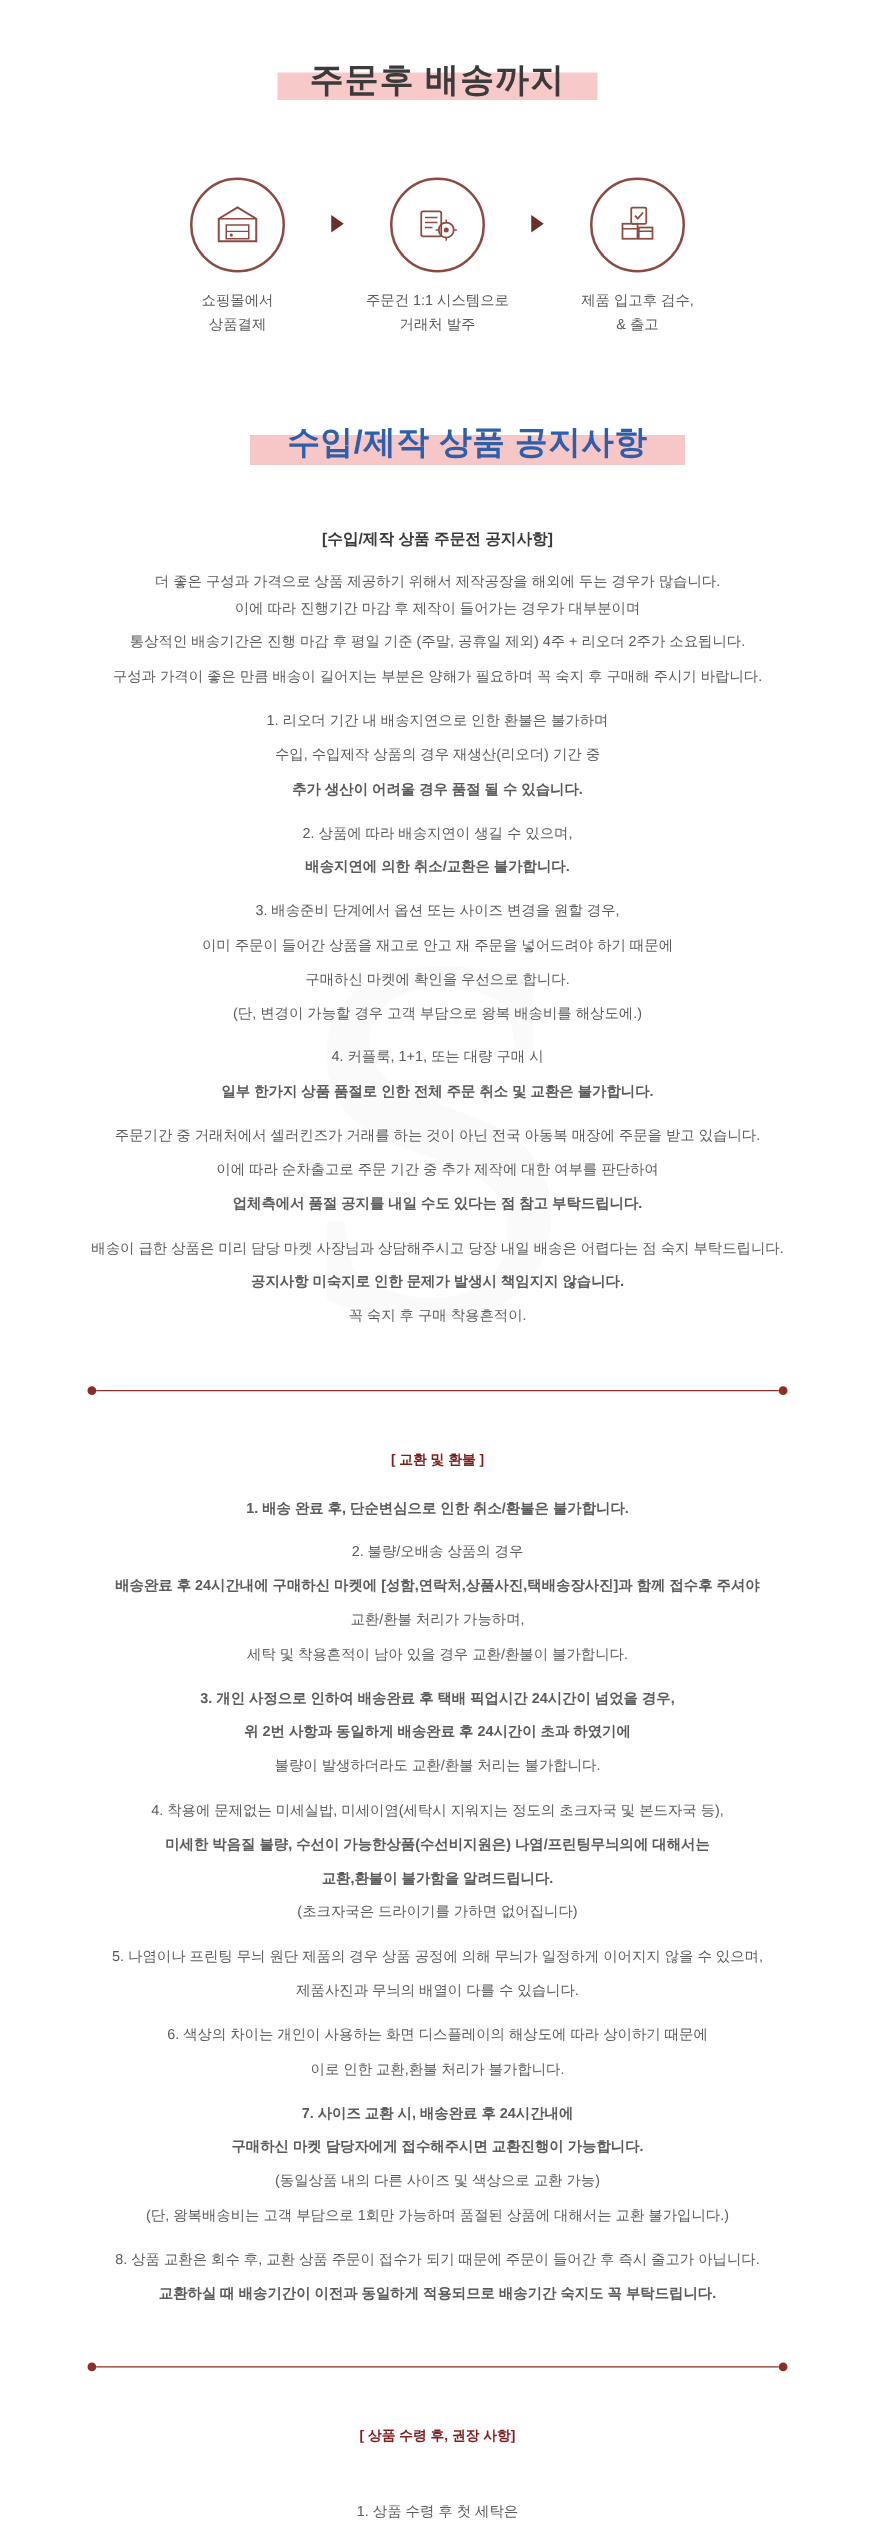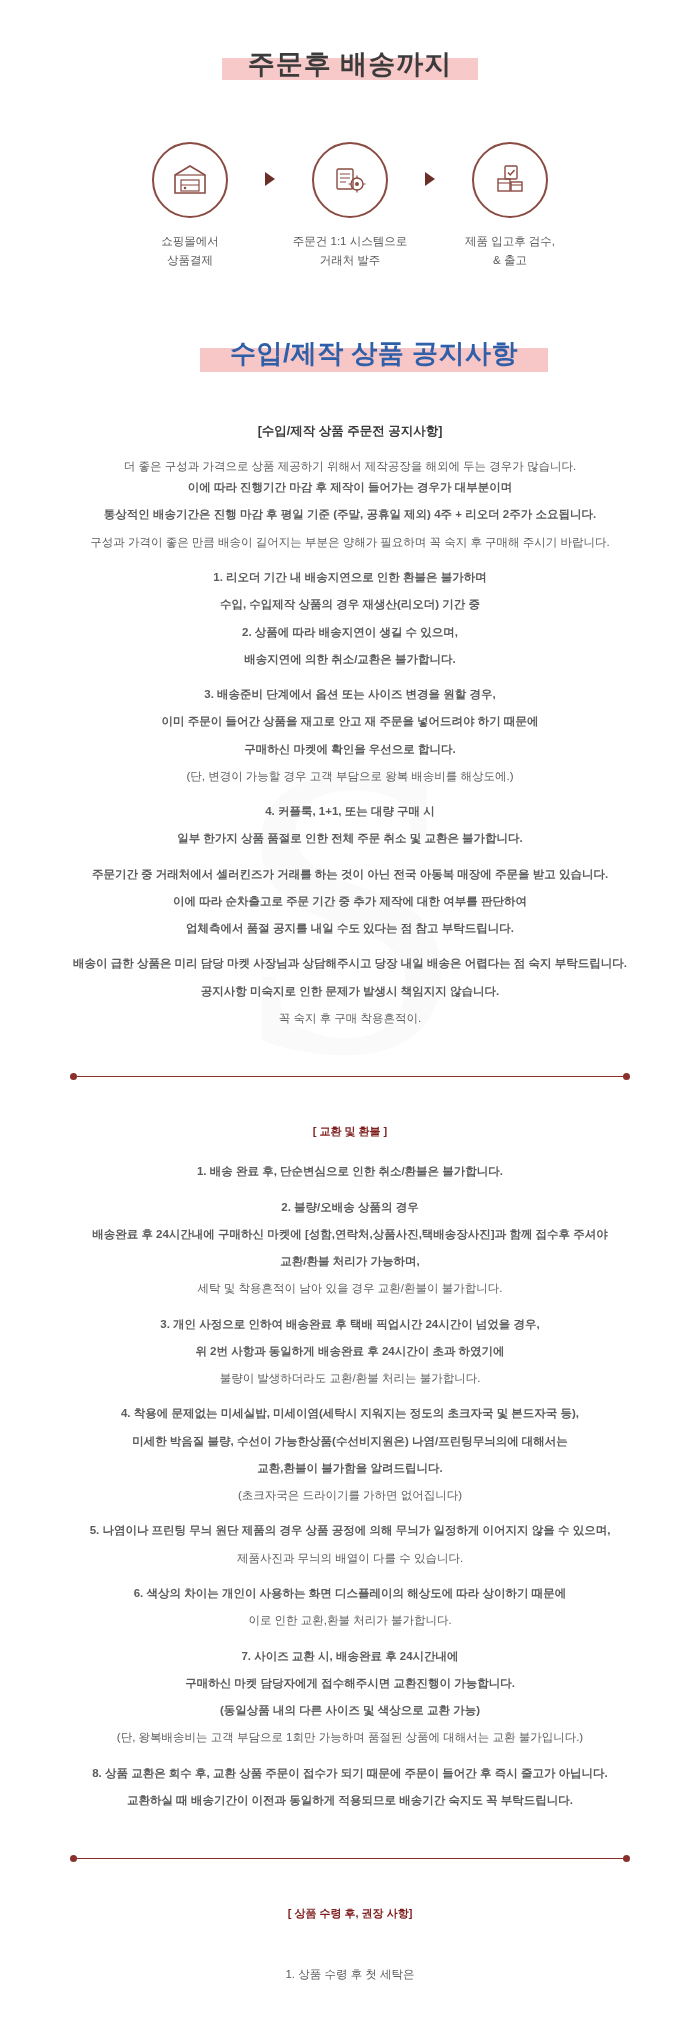--- a/index.html
+++ b/index.html
@@ -140,21 +140,21 @@
     color: #3a3a3a;
     margin: 46px 0 16px;
   }
   p.tx {
     font-size: 11.5px;
     line-height: 1.85;
     margin: 0 0 14px;
     color: #5b5b5b;
     white-space: pre-line;
   }
-  p.tx.tight { margin-bottom: 6px; font-weight: bold; }
+  p.tx.tight { margin-bottom: 6px; }
   .red { color: #e0352b; font-weight: bold; }
   .gap-lg { margin-top: 30px; }
   .gap-xl { margin-top: 40px; }
 
   
   .divider {
     display: flex;
     align-items: center;
     width: 560px;
     margin: 44px auto;
@@ -248,20 +248,21 @@
     <div class="block">
       <div class="sub-head">[수입/제작 상품 주문전 공지사항]</div>
 
       <p class="tx">더 좋은 구성과 가격으로 상품 제공하기 위해서 제작공장을 해외에 두는 경우가 많습니다.</p>
       <p class="tx tight" style="margin-top:-14px">이에 따라 진행기간 마감 후 제작이 들어가는 경우가 대부분이며</p>
       <p class="tx tight">통상적인 배송기간은 진행 마감 후 평일 기준 (주말, 공휴일 제외) 4주 + 리오더 2주가 소요됩니다.</p>
       <p class="tx">구성과 가격이 좋은 만큼 배송이 길어지는 부분은 양해가 필요하며 꼭 숙지 후 구매해 주시기 바랍니다.</p>
 
       <p class="tx tight gap-lg">1. 리오더 기간 내 배송지연으로 인한 환불은 불가하며</p>
       <p class="tx tight">수입, 수입제작 상품의 경우 재생산(리오더) 기간 중</p>
+      <p class="tx red">추가 생산이 어려울 경우 품절 될 수 있습니다.</p>
 
       <p class="tx tight gap-lg">2. 상품에 따라 배송지연이 생길 수 있으며,</p>
       <p class="tx red">배송지연에 의한 취소/교환은 불가합니다.</p>
 
       <p class="tx tight gap-lg">3. 배송준비 단계에서 옵션 또는 사이즈 변경을 원할 경우,</p>
       <p class="tx tight">이미 주문이 들어간 상품을 재고로 안고 재 주문을 넣어드려야 하기 때문에</p>
       <p class="tx tight">구매하신 마켓에 확인을 우선으로 합니다.</p>
       <p class="tx">(단, 변경이 가능할 경우 고객 부담으로 왕복 배송비를 해상도에.)</p>
 
       <p class="tx tight gap-lg">4. 커플룩, 1+1, 또는 대량 구매 시</p>

